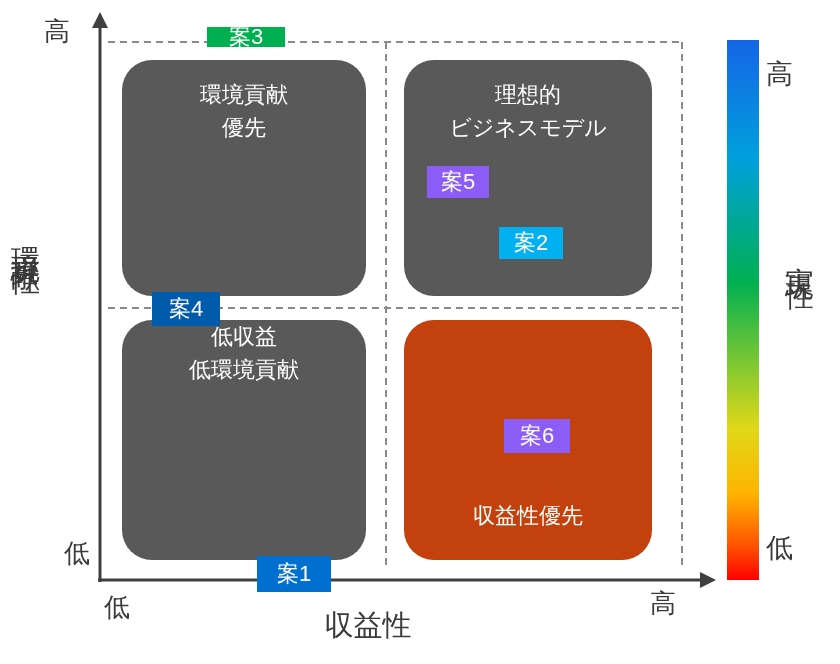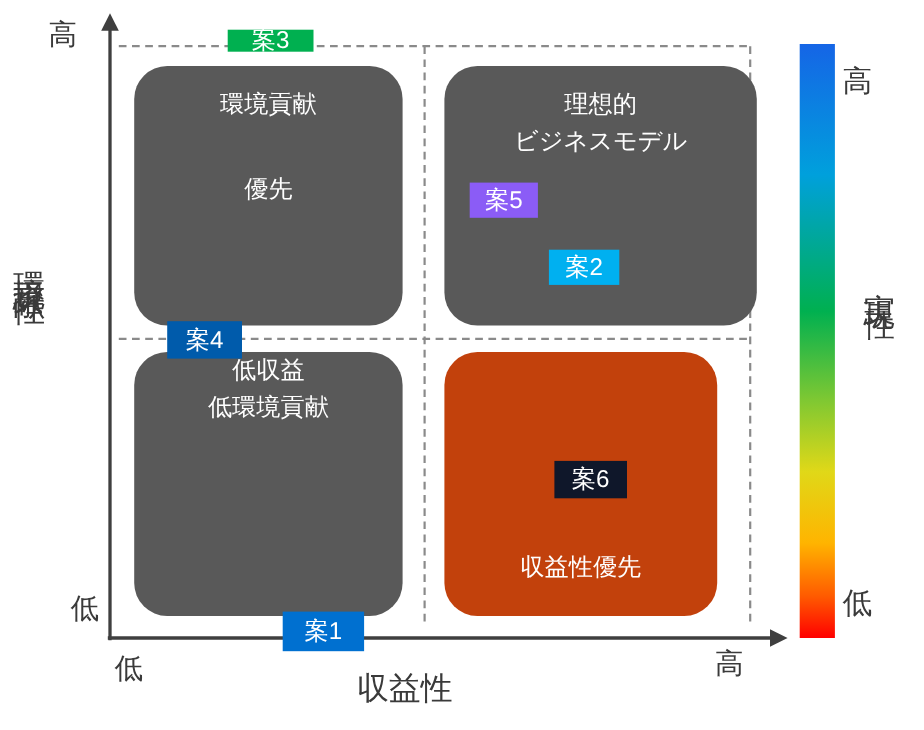--- a/index.html
+++ b/index.html
@@ -8,22 +8,22 @@
     font-family: "Liberation Sans", "DejaVu Sans", sans-serif;
   }
   .canvas { position: absolute; left: 0; top: 0; width: 840px; height: 664px; }
   .axes-svg { position: absolute; left: 0; top: 0; }
 
   .quad {
     position: absolute; box-sizing: border-box; border-radius: 30px;
     display: flex; flex-direction: column; align-items: center;
     color: #ffffff; font-size: 22px; line-height: 1.5; text-align: center;
   }
-  .quad.tl { left: 122px; top: 60px;  width: 244px; height: 236px; padding-top: 18px; gap: 44px; }
-  .quad.tr { left: 404px; top: 60px;  width: 284px; height: 236px; padding-top: 18px; }
+  .quad.tl { left: 122px; top: 60px;  width: 244px; height: 236px; padding-top: 18px; }
+  .quad.tr { left: 404px; top: 60px;  width: 248px; height: 236px; padding-top: 18px; }
   .quad.bl { left: 122px; top: 320px; width: 244px; height: 240px; justify-content: flex-start; padding-bottom: 22px; }
   .quad.br { left: 404px; top: 320px; width: 248px; height: 240px; justify-content: flex-end; padding-bottom: 28px; }
 
   .tag {
     position: absolute; color: #ffffff; font-size: 22px;
     display: flex; align-items: center; justify-content: center;
   }
   .tag.an3 { left: 207px; top: 27px;  width: 78px; height: 20px; }
   .tag.an4 { left: 152px; top: 292px; width: 68px; height: 34px; }
   .tag.an1 { left: 257px; top: 556px; width: 74px; height: 36px; }
@@ -92,21 +92,21 @@
   </div>
   <div class="tag an1" style="background-color: rgb(0, 112, 208);">
     <span>案1</span>
   </div>
   <div class="tag an5" style="background-color: #8b5cf6;">
     <span>案5</span>
   </div>
   <div class="tag an2" style="background-color: rgb(0, 176, 240);">
     <span>案2</span>
   </div>
-  <div class="tag an6" style="background-color: #0f172a;">
+  <div class="tag an6" style="background-color: #8b5cf6;">
     <span>案6</span>
   </div>
 
   <span class="axis-label y-high">高</span>
   <span class="axis-label y-low">低</span>
   <span class="axis-label x-low">低</span>
   <span class="axis-label x-high">高</span>
   <span class="axis-label x-title">収益性</span>
   <span class="axis-label y-title">環境貢献性</span>
 

